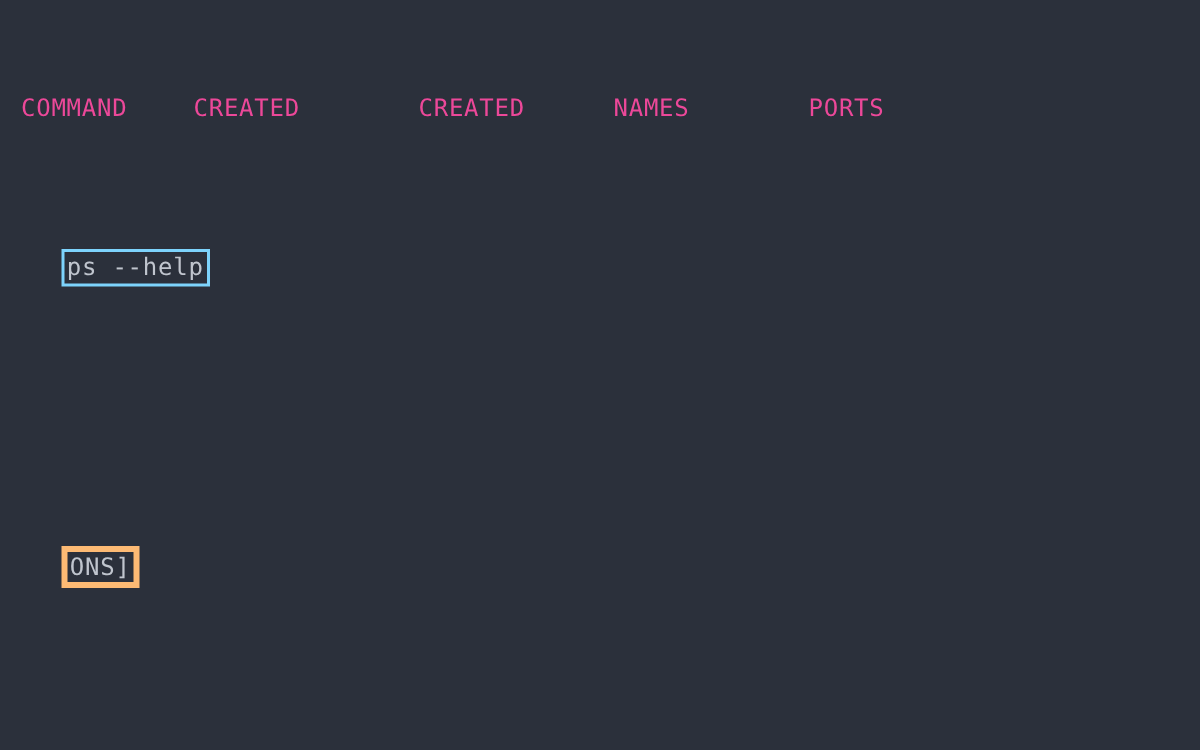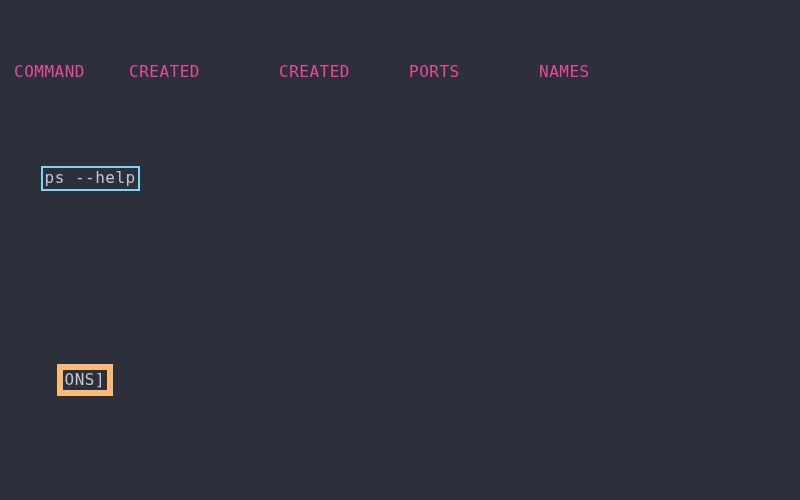--- a/index.html
+++ b/index.html
@@ -14,38 +14,38 @@
     height: 500px;
     overflow: hidden;
   }
   .term {
     white-space: pre;
     letter-spacing: 0.5px;
   }
   .row { display: block; }
   .hdr { color: #ec4899; font-weight: normal; }
   .box-red { border: 2px solid #7dd3fc; display: inline-block; padding: 0 2px; }
-  .box-magenta { border: 6px solid #fdba74; display: inline-block; padding: 0 2px; margin-left: 16px; }
+  .box-magenta { border: 4px solid #fdba74; display: inline-block; padding: 0 2px; }
   .sep { height: 6px; }
   .indent { padding-left: 14px; }
   .pad-top { padding-top: 0px; }
   .grid5 { display: grid; grid-template-columns: 115px 150px 130px 130px 1fr; }
   .left-trunc { padding-left: 0; }
 </style>
 </head>
 <body>
 
 <div class="term pad-top">
 
   <div class="row grid5 indent hdr">
     <span>COMMAND</span>
     <span>CREATED</span>
     <span>CREATED</span>
+    <span>NAMES</span>
     <span>PORTS</span>
-    <span>NAMES</span>
   </div>
 
   <div class="row">
     <span class="box-red"><span>ps --help</span></span>
   </div>
 
   <div class="sep"></div>
 
   <div class="row left-trunc">
     <span class="box-magenta"><span>ONS]</span></span>

